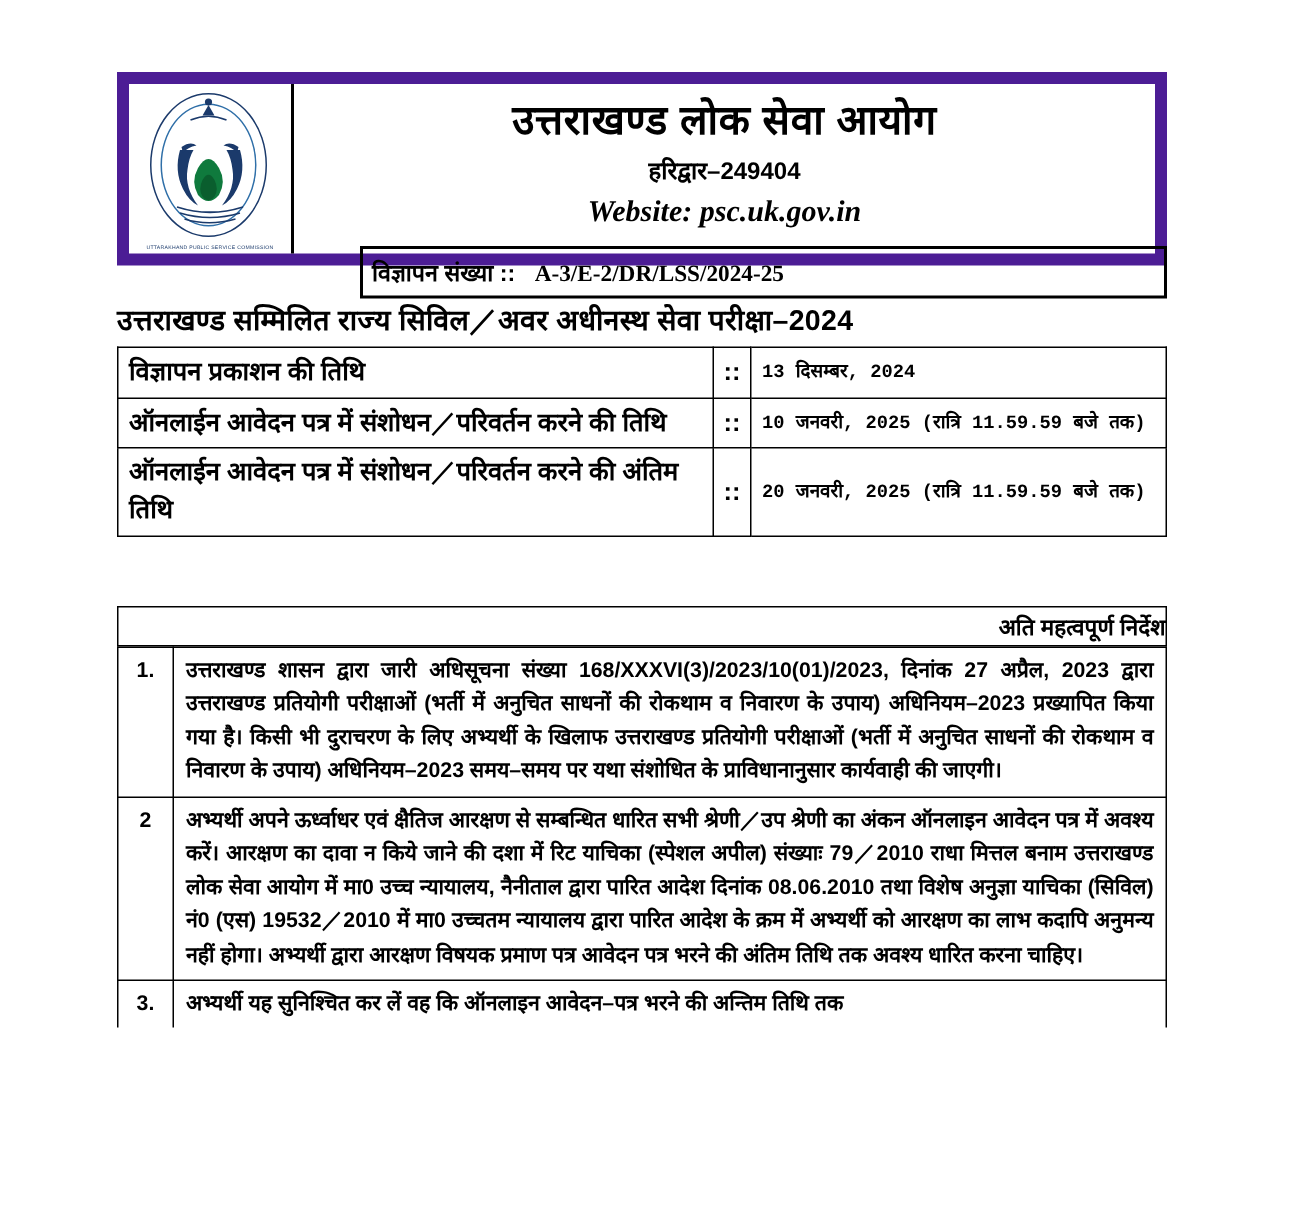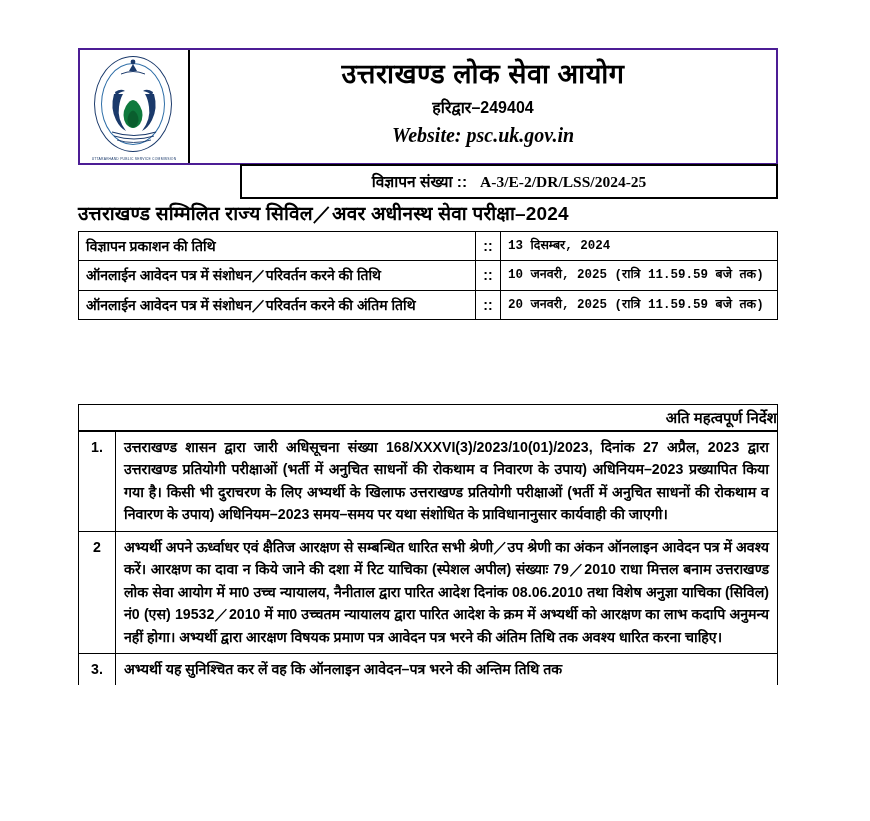--- a/index.html
+++ b/index.html
@@ -20,21 +20,21 @@
     height: 821px;
     background: #ffffff;
   }
 
   
   .header-box {
     position: absolute;
     left: 78px;
     top: 48px;
     width: 700px;
-    border: 2px solid #4c1d95;
+    border: 8px solid #4c1d95;
     box-sizing: border-box;
     display: flex;
     align-items: stretch;
   }
   .logo-cell {
     width: 110px;
     border-right: 2px solid #000;
     box-sizing: border-box;
     display: flex;
     align-items: center;
@@ -106,21 +106,20 @@
   }
 
   
   .advt-box {
     position: absolute;
     left: 240px;
     top: 164px;
     width: 538px;
     border: 2px solid #000;
     box-sizing: border-box;
-    text-align: center;
     padding: 4px 6px 5px 6px;
     font-size: 15.5px;
     font-weight: bold;
   }
   .advt-box .lbl { font-family: "Liberation Sans", sans-serif; }
   .advt-box .val { font-family: "Liberation Serif", serif; }
 
   
   .exam-title {
     position: absolute;
@@ -138,21 +137,21 @@
     position: absolute;
     left: 78px;
     top: 231px;
     width: 700px;
     border-collapse: collapse;
     table-layout: fixed;
   }
   .dates-table td {
     border: 1.5px solid #000;
     padding: 4px 7px;
-    font-size: 14px;
+    font-size: 17px;
     font-weight: bold;
     vertical-align: middle;
     line-height: 1.45;
   }
   .dates-table td.col-label { width: 382px; }
   .dates-table td.col-sep {
     width: 24px;
     text-align: center;
     padding: 4px 0;
   }

